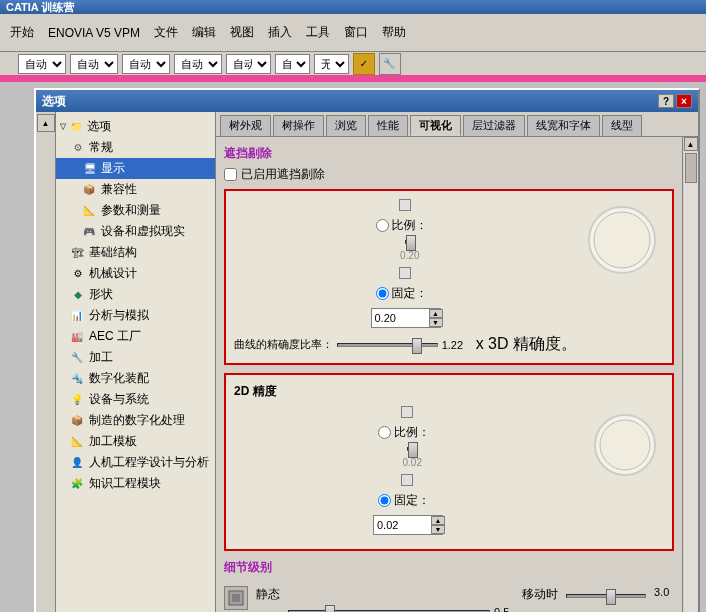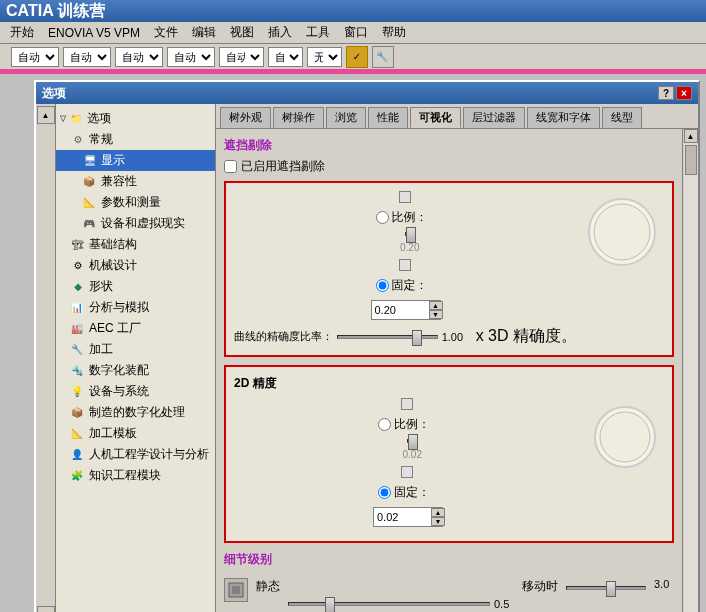--- a/index.html
+++ b/index.html
@@ -9,51 +9,51 @@
       background: #c0c0c0;
       width: 706px;
       height: 612px;
       overflow: hidden;
     }
 
     
     .title-bar {
       background: linear-gradient(to bottom, #4a7cbf, #2b5fa0);
       color: white;
-      font-size: 16px;
+      font-size: 11px;
       font-weight: bold;
       padding: 3px 6px;
       display: flex;
       align-items: center;
-      height: 22px;
+      height: 14px;
     }
     .title-bar span { flex: 1; }
 
     
     .menu-bar {
       background: #d4d0c8;
       border-bottom: 1px solid #808080;
       padding: 2px 4px;
       display: flex;
       gap: 2px;
-      height: 22px;
+      height: 38px;
       align-items: center;
     }
     .menu-item {
       padding: 2px 6px;
       cursor: pointer;
       font-size: 12px;
       color: #000;
     }
 
     
     .toolbar {
       background: #d4d0c8;
-      border-bottom: 5px solid #ec4899;
-      padding: 2px 11px;
+      border-bottom: 7px solid #ec4899;
+      padding: 2px 18px;
       display: flex;
       align-items: center;
       gap: 4px;
       height: 30px;
     }
     .toolbar-select {
       height: 20px;
       font-size: 11px;
       background: white;
       border: 1px solid #808080;
@@ -607,21 +607,21 @@
                     </div>
                   </div>
 
                   <div class="curve-rate-row">
                     <span class="curve-rate-label">曲线的精确度比率：</span>
                     <div class="slider-container" style="flex:1;">
                       <div class="slider-track">
                         <div class="slider-thumb" style="left:75%;"></div>
                       </div>
                     </div>
-                    <span class="rate-value">1.00</span>
+                    <span class="rate-value">1.22</span>
                     <span class="precision-note">x 3D 精确度。</span>
                   </div>
                 </div>
 
                 <div style="display:flex;flex-direction:column;align-items:center;justify-content:center;padding:4px;">
                   <svg width="75" height="75">
                     <ellipse cx="37" cy="37" rx="33" ry="33" fill="#f5f2e8" stroke="#ccc" stroke-width="2"></ellipse>
                     <ellipse cx="37" cy="37" rx="28" ry="28" fill="#f0ece0" stroke="#bbb" stroke-width="1"></ellipse>
                   </svg>
                 </div>

